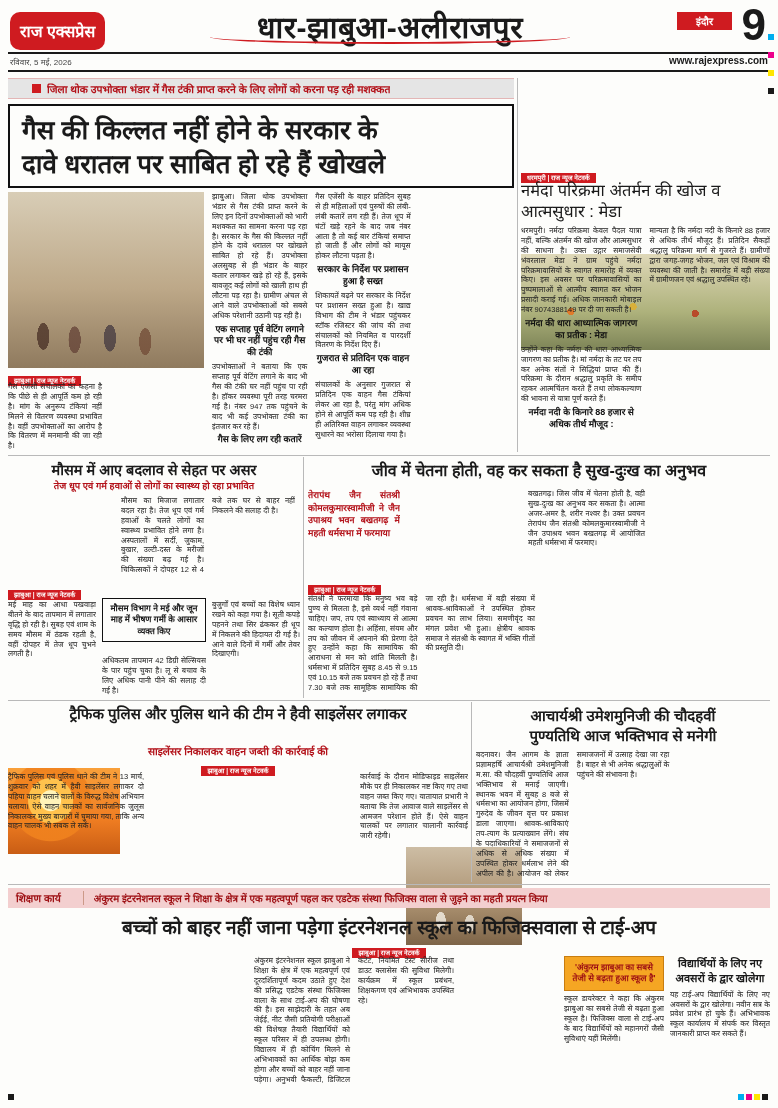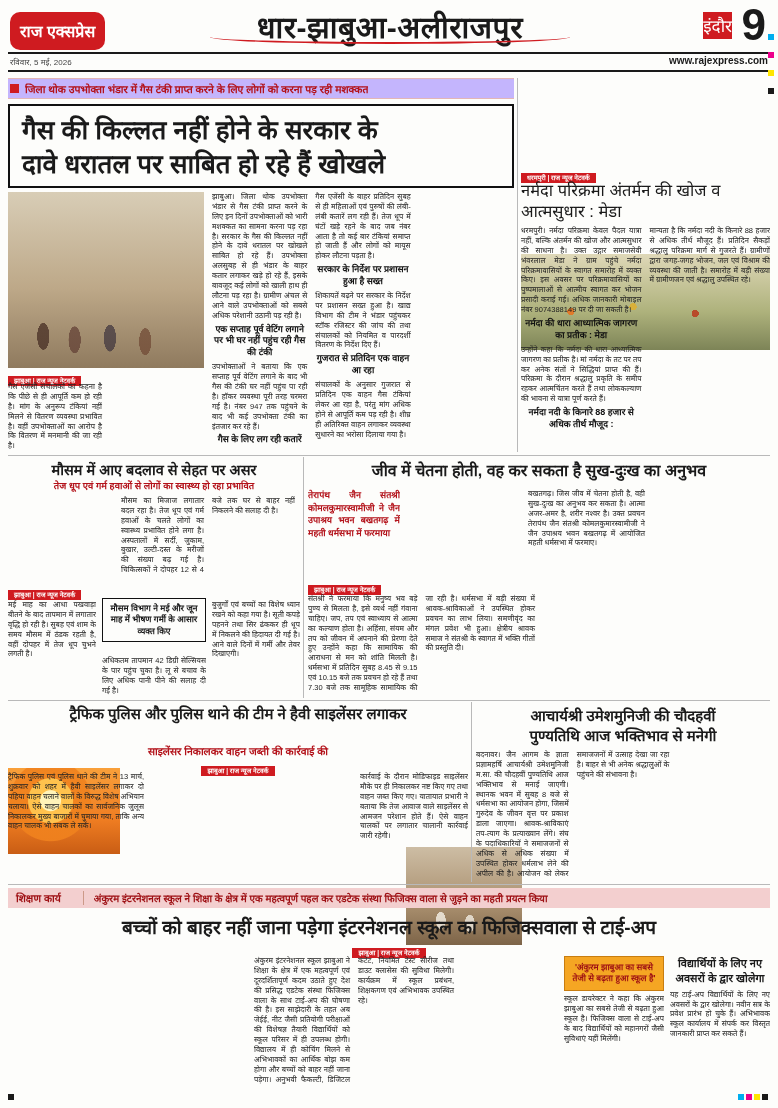--- a/index.html
+++ b/index.html
@@ -47,36 +47,36 @@
 </head>
 <body>
 
 <div class="page">
 
   <div class="abs" style="left:10px;top:12px;background:#cf1b20;color:#fff;font-weight:bold;font-size:16px;padding:8px 10px;border-radius:10px;">राज एक्सप्रेस</div>
 
   <div class="abs" style="left:160px;top:6px;width:460px;text-align:center;font-size:30px;font-weight:800;letter-spacing:.5px;">धार-झाबुआ-अलीराजपुर</div>
   <div class="abs" style="left:210px;top:30px;width:360px;height:14px;border-bottom:2.5px solid #cf1b20;border-radius:50%;"></div>
 
-  <div class="abs" style="right:46px;top:12px;background:#cf1b20;color:#fff;font-size:17px;font-weight:normal;padding:2px 0;">इंदौर</div>
+  <div class="abs" style="right:46px;top:12px;background:#cf1b20;color:#fff;font-size:10px;font-weight:bold;padding:2px 19px;">इंदौर</div>
   <div class="abs" style="right:12px;top:0px;font-size:44px;font-weight:800;">9</div>
 
   <div class="abs rule" style="left:8px;top:52px;width:762px;height:1.5px;"></div>
   <div class="abs" style="left:10px;top:56px;font-size:8px;color:#444;">रविवार, 5 मई, 2026</div>
   <div class="abs" style="right:10px;top:55px;font-size:10px;font-weight:bold;">www.rajexpress.com</div>
   <div class="abs rule" style="left:8px;top:70px;width:762px;height:2px;"></div>
 
   <div class="abs" style="right:2px;top:26px;">
     <div class="reg reg-c"></div><br>
     <div class="reg reg-m"></div><br>
     <div class="reg reg-y"></div><br>
     <div class="reg reg-k"></div>
   </div>
 
-  <div class="abs" style="left:8px;top:78px;width:506px;height:21px;background:#c4b5fd;border-top:1px solid #e3b6b6;border-bottom:1px solid #e3b6b6;display:flex;align-items:center;padding:0 2px;">
+  <div class="abs" style="left:8px;top:78px;width:506px;height:21px;background:#e5e5e5;border-top:1px solid #e3b6b6;border-bottom:1px solid #e3b6b6;display:flex;align-items:center;padding:0 24px;">
     <span class="kicker-bullet"></span>
     <span style="color:#b3121a;font-weight:bold;font-size:10.5px;white-space:nowrap;overflow:hidden;">जिला थोक उपभोक्ता भंडार में गैस टंकी प्राप्त करने के लिए लोगों को करना पड़ रही मशक्कत</span>
   </div>
 
   <div class="abs" style="left:8px;top:104px;width:506px;height:84px;border:2px solid #111;padding:7px 12px;">
     <h1 style="font-size:26px;line-height:1.32;font-weight:800;">
       <span style="display:block;">गैस की किल्लत नहीं होने के सरकार के</span>
       <span style="display:block;">दावे धरातल पर साबित हो रहे हैं खोखले</span>
     </h1>
   </div>

